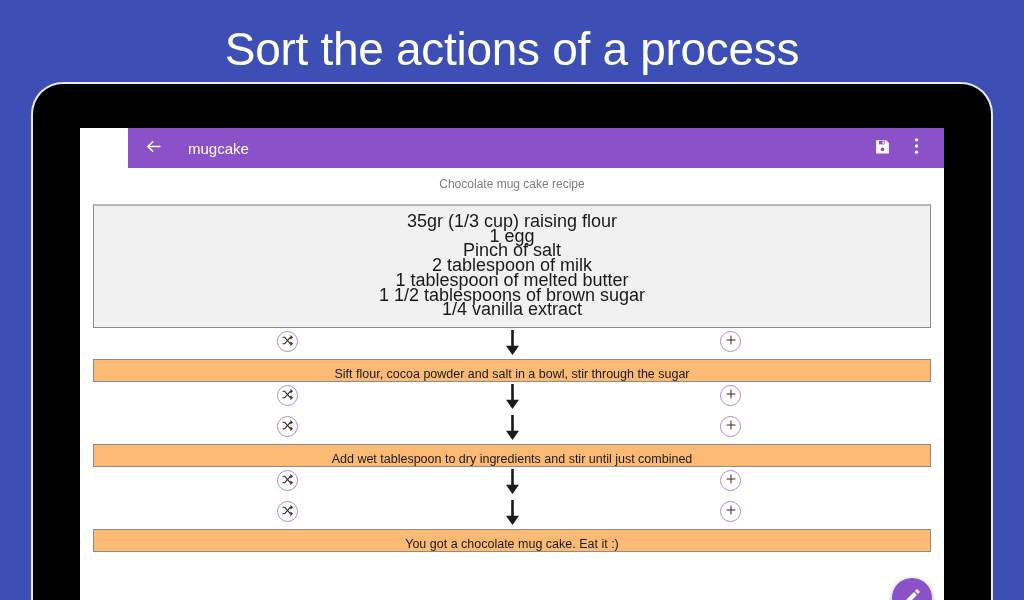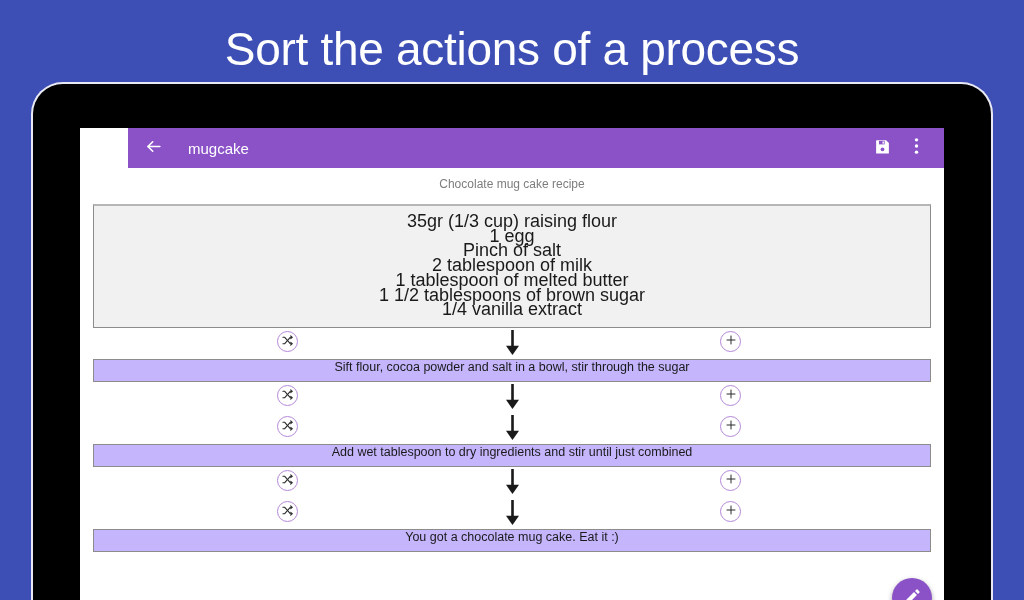--- a/index.html
+++ b/index.html
@@ -145,25 +145,25 @@
     position: absolute;
     left: 0;
     right: 0;
     top: 2px;
     display: flex;
     justify-content: center;
   }
 
   
   .step-box {
-    background: #c4b5fd;
+    background: #fdba74;
     border: 1px solid #8c8c8c;
     height: 21px;
     display: flex;
-    align-items: flex-start;
+    align-items: flex-end;
     justify-content: center;
   }
   .step-text {
     font-size: 12.5px;
     color: #1a1a1a;
     white-space: nowrap;
   }
 
   
   .fab {

